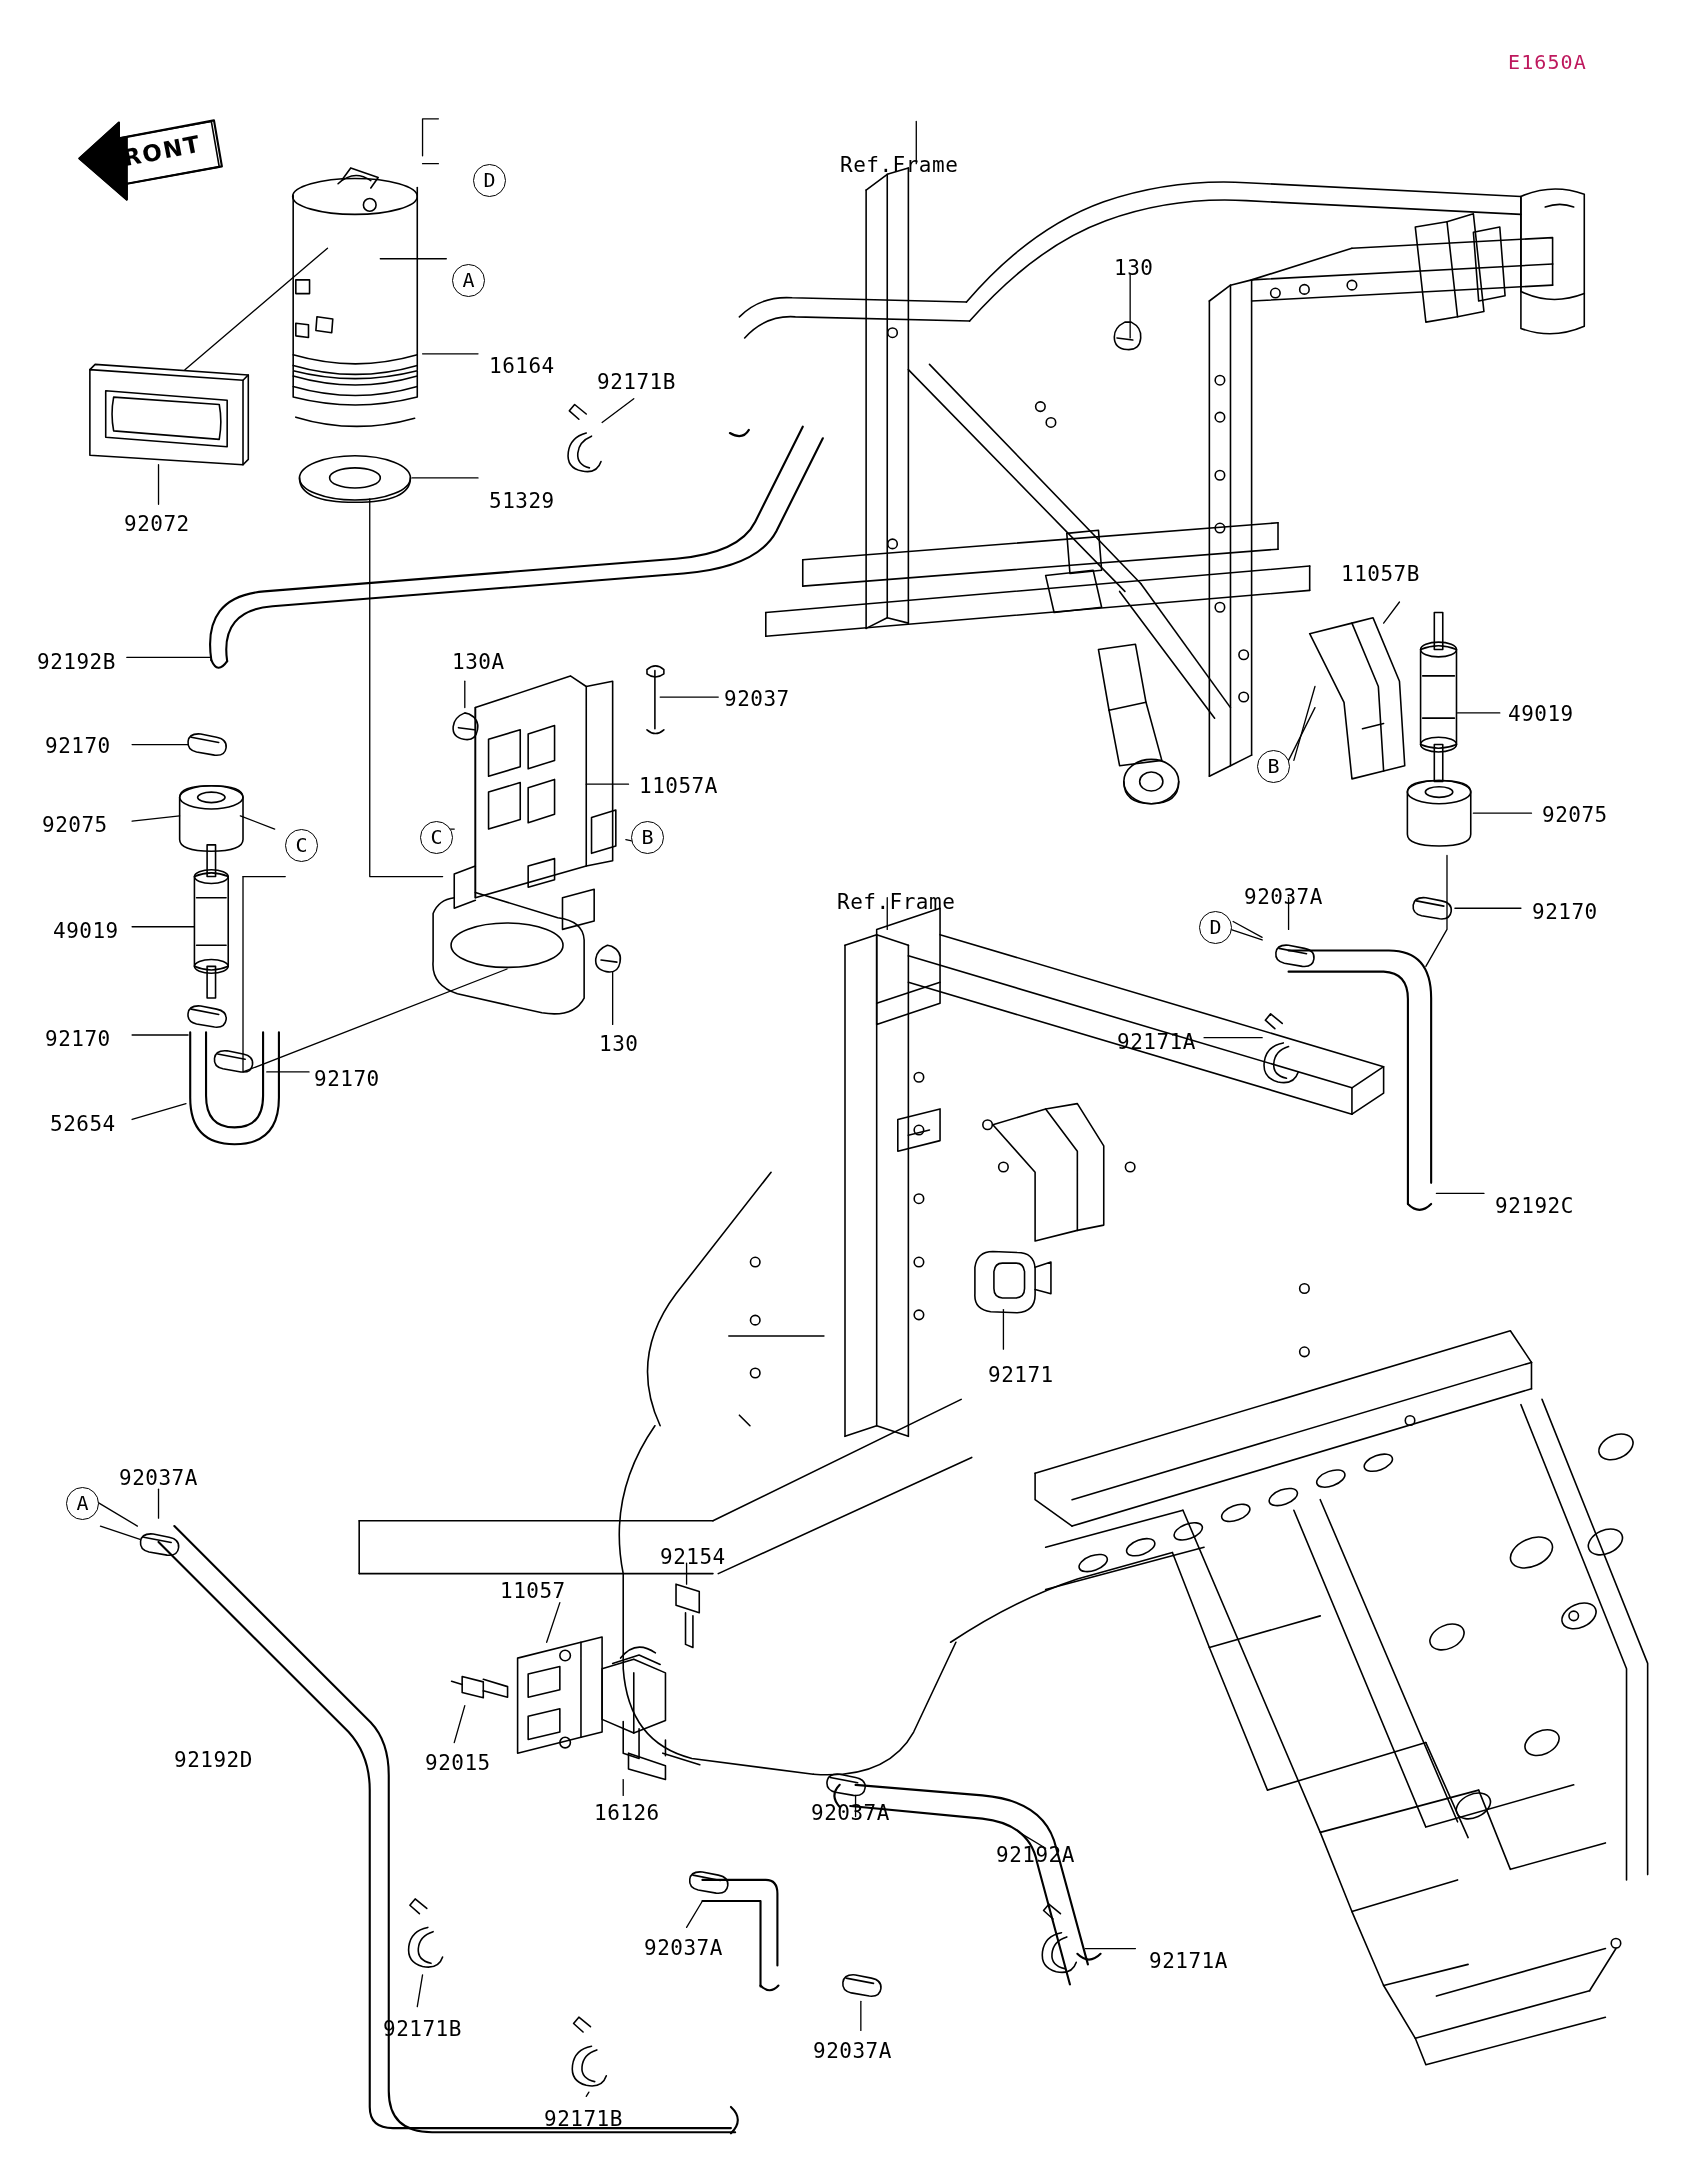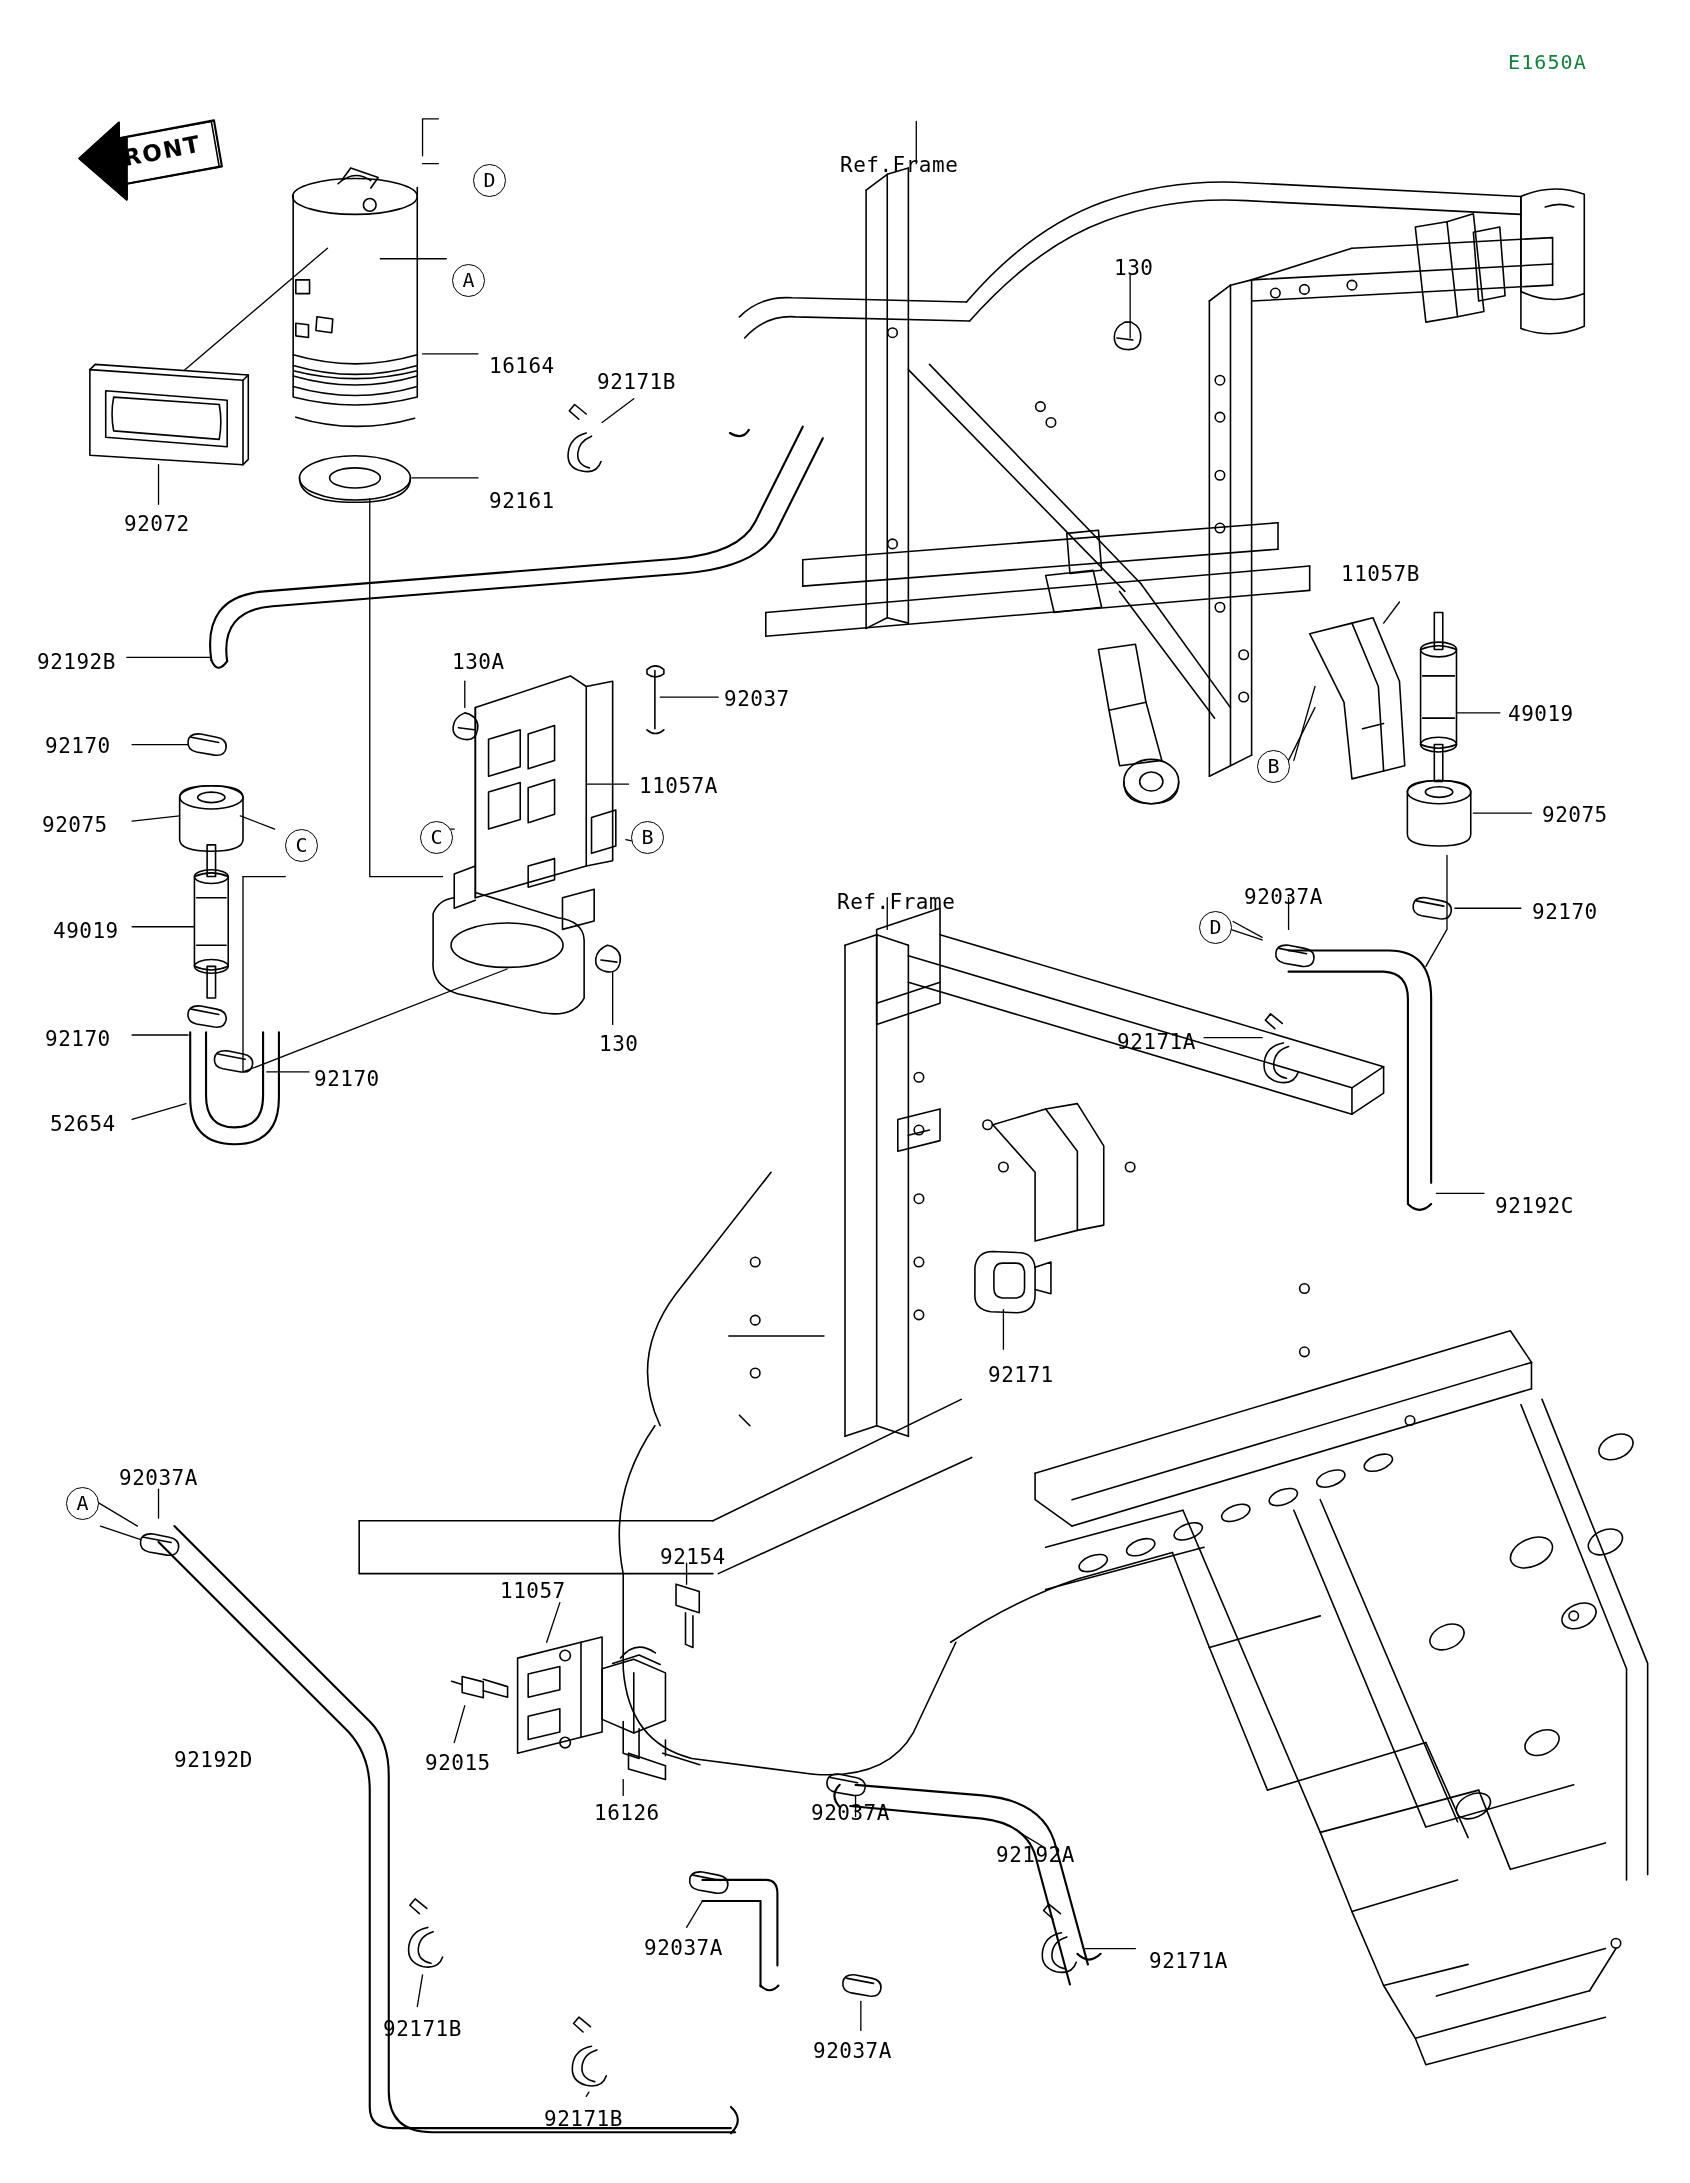--- a/index.html
+++ b/index.html
@@ -31,21 +31,21 @@
     color: #000000;
     white-space: nowrap;
     letter-spacing: 0.5px;
     text-align: right;
   }
   .code-top-right {
     position: absolute;
     font-family: "DejaVu Sans Mono", monospace;
     font-size: 20px;
     letter-spacing: 1.1px;
-    color: #15803d;
+    color: #be185d;
   }
   .circ {
     position: absolute;
     width: 33px;
     height: 33px;
     border: 1.6px solid #000;
     border-radius: 50%;
     box-sizing: border-box;
     font-family: "DejaVu Sans Mono", monospace;
     font-size: 20px;
@@ -544,21 +544,21 @@
   <div class="circ" style="left:420px; top:821px;">C</div>
   <div class="circ" style="left:631px; top:821px;">B</div>
   <div class="circ" style="left:1257px; top:750px;">B</div>
   <div class="circ" style="left:1199px; top:911px;">D</div>
   <div class="circ" style="left:66px; top:1487px;">A</div>
 
   <div class="lbl" style="left:489px; top:354px;">16164</div>
   <div class="lbl" style="left:597px; top:370px;">92171B</div>
   <div class="lbl" style="left:1114px; top:256px;">130</div>
   <div class="lbl" style="left:124px; top:512px;">92072</div>
-  <div class="lbl" style="left:489px; top:489px;">92161</div>
+  <div class="lbl" style="left:489px; top:489px;">51329</div>
   <div class="lbl" style="left:1341px; top:562px;">11057B</div>
   <div class="lbl" style="left:1508px; top:702px;">49019</div>
   <div class="lbl" style="left:37px; top:650px;">92192B</div>
   <div class="lbl" style="left:452px; top:650px;">130A</div>
   <div class="lbl" style="left:724px; top:687px;">92037</div>
   <div class="lbl" style="left:45px; top:734px;">92170</div>
   <div class="lbl" style="left:639px; top:774px;">11057A</div>
   <div class="lbl" style="left:42px; top:813px;">92075</div>
   <div class="lbl" style="left:1542px; top:803px;">92075</div>
   <div class="lbl" style="left:1532px; top:900px;">92170</div>

